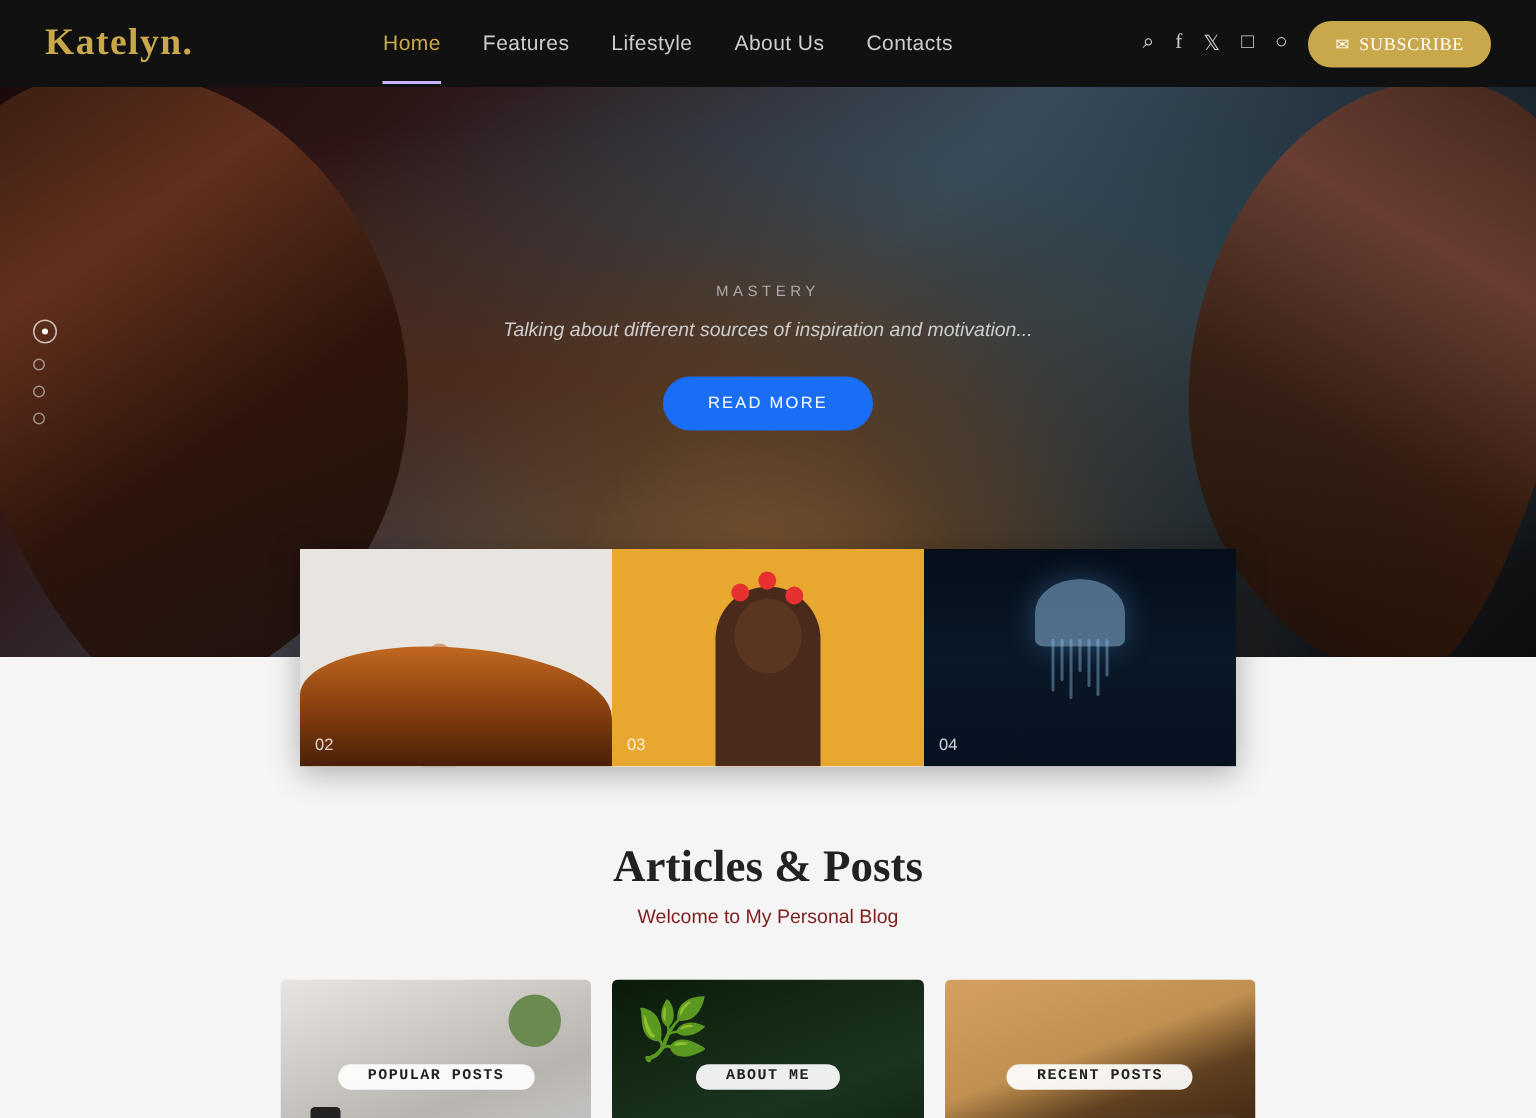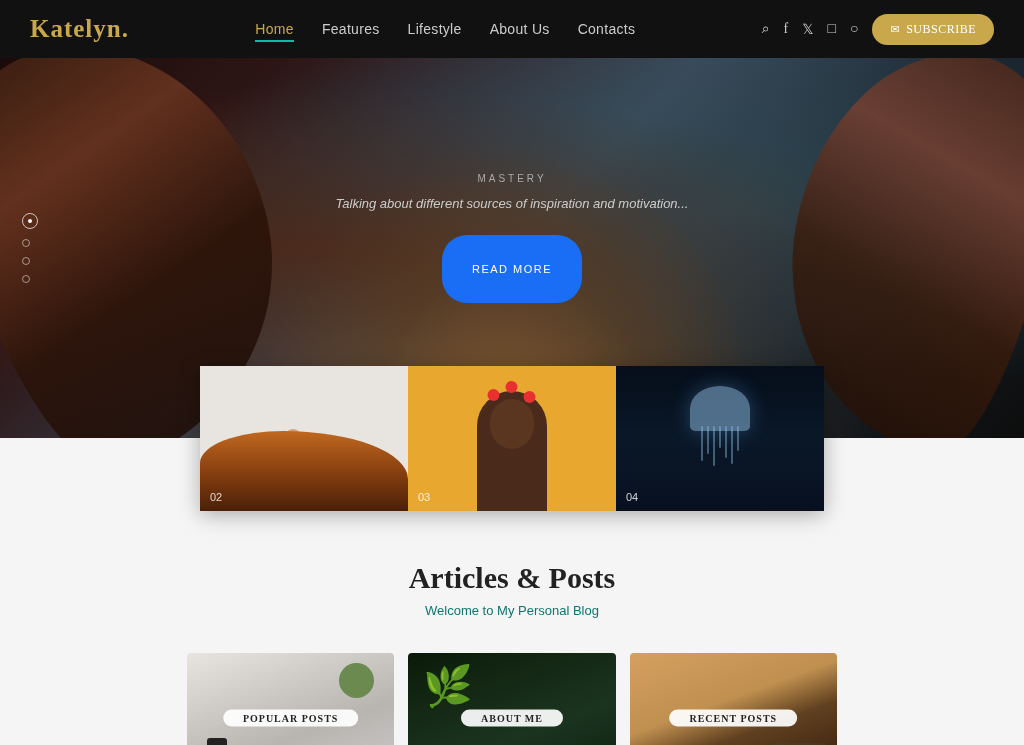--- a/index.html
+++ b/index.html
@@ -30,22 +30,22 @@
     }
     .navbar-nav li a {
       color: #ccc;
       text-decoration: none;
       font-size: 14px;
       font-family: Arial, sans-serif;
       letter-spacing: 0.3px;
     }
     .navbar-nav li a.active {
       color: #c9a84c;
-      border-bottom: 2px solid #14b8a6;
-      padding-bottom: 3px;
+      border-bottom: 2px solid #c4b5fd;
+      padding-bottom: 18px;
       text-align: right;
     }
     .navbar-right {
       display: flex;
       align-items: center;
       gap: 14px;
     }
     .navbar-icon {
       color: #ccc;
       font-size: 14px;
@@ -150,21 +150,21 @@
       font-size: 13px;
       color: #ccc;
       margin-bottom: 24px;
       font-family: Arial, sans-serif;
       font-style: italic;
     }
     .hero-btn {
       background: #1a6ef5;
       color: #fff;
       border: none;
-      padding: 28px 30px;
+      padding: 12px 30px;
       border-radius: 25px;
       font-size: 11px;
       letter-spacing: 1.5px;
       cursor: pointer;
       font-family: Arial, sans-serif;
       text-transform: uppercase;
     }
     .hero-dots {
       position: absolute;
       left: 22px;
@@ -360,21 +360,21 @@
       background: #f5f5f5;
     }
     .articles-title {
       font-size: 30px;
       font-weight: bold;
       color: #222;
       margin-bottom: 8px;
     }
     .articles-subtitle {
       font-size: 13px;
-      color: #0f766e;
+      color: #7f1d1d;
       font-family: Arial, sans-serif;
       margin-bottom: 35px;
     }
     .articles-grid {
       display: flex;
       gap: 14px;
       max-width: 650px;
       margin: 0 auto;
     }
     .article-card {
@@ -402,21 +402,21 @@
       position: absolute;
       bottom: 50%;
       left: 50%;
       transform: translate(-50%, 50%);
       background: rgba(255,255,255,0.92);
       color: #222;
       border: none;
       padding: 3px 20px;
       border-radius: 20px;
       font-size: 10px;
-      font-family: Liberation Serif, serif;
+      font-family: Liberation Mono, monospace;
       letter-spacing: 1px;
       font-weight: bold;
       cursor: pointer;
       white-space: nowrap;
       text-transform: uppercase;
     }
 
     
     .card-succulent {
       position: absolute;

